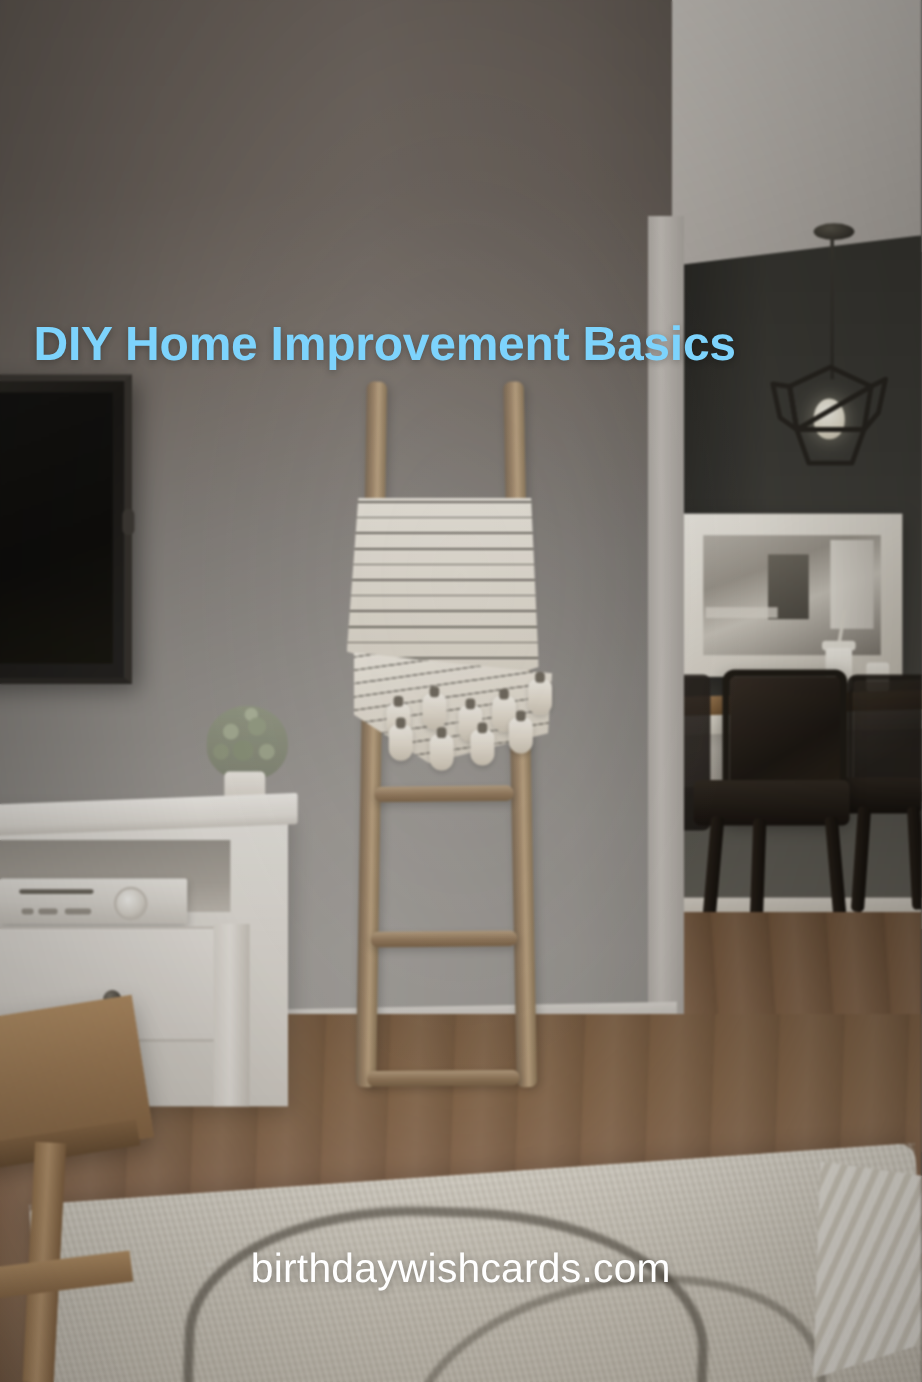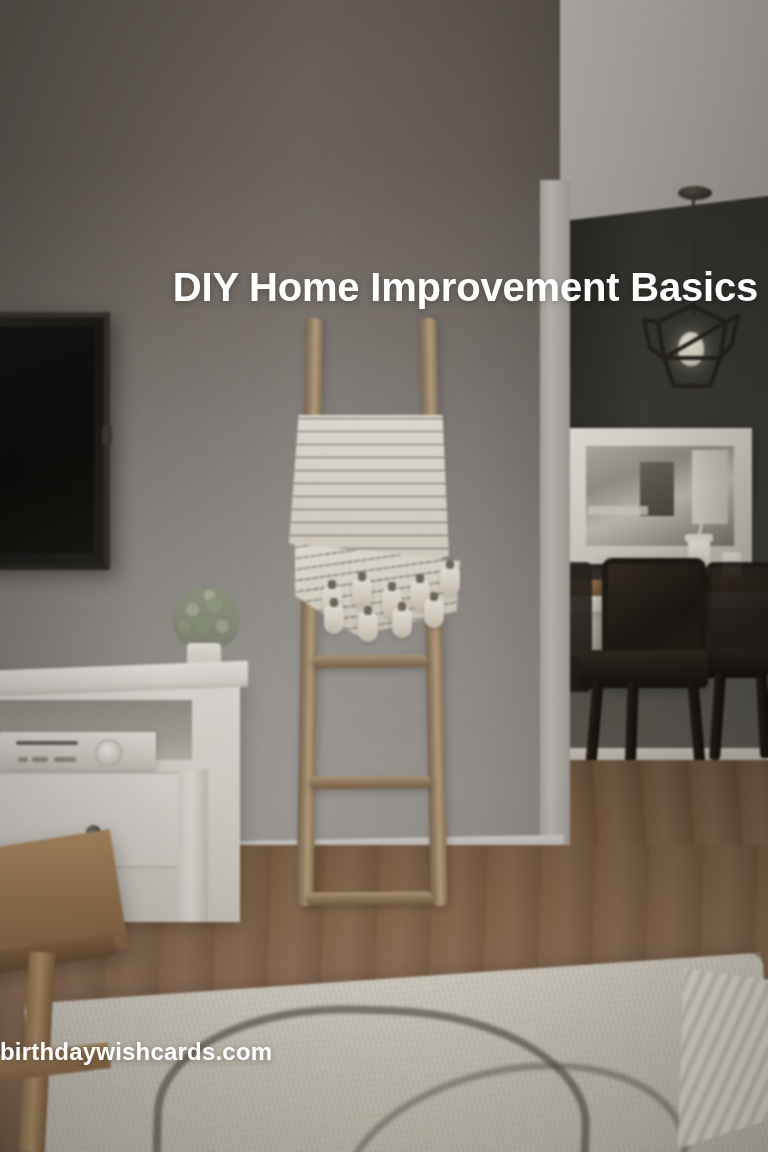--- a/index.html
+++ b/index.html
@@ -613,52 +613,52 @@
   
   .overlay-text {
     position: absolute;
     inset: 0;
     z-index: 40;
   }
   .headline {
     position: absolute;
     left: 0; top: 262px;
     width: 768px;
-    text-align: right;
-    color: #ffffff;
+    text-align: left;
+    color: #7dd3fc;
     font-family: "Liberation Sans", sans-serif;
     font-weight: bold;
     font-size: 40px;
     line-height: 50px;
     letter-spacing: -0.2px;
     text-shadow: 0 2px 6px rgba(0,0,0,0.28);
-    padding: 0 10px;
+    padding: 0 28px;
     box-sizing: border-box;
   }
   .subhead {
     position: absolute;
     left: 104px; top: 330px;
     width: 560px;
     text-align: center;
     color: #ffffff;
     font-family: "Liberation Sans", sans-serif;
     font-weight: bold;
     font-size: 35px;
     line-height: 57px;
     text-shadow: 0 2px 6px rgba(0,0,0,0.30);
   }
   .site-url {
     position: absolute;
     left: 0; top: 1038px;
     width: 768px;
-    text-align: left;
+    text-align: center;
     color: #ffffff;
     font-family: "Liberation Sans", sans-serif;
-    font-weight: bold;
-    font-size: 24px;
+    font-weight: normal;
+    font-size: 34px;
     letter-spacing: 0.2px;
     text-shadow: 0 2px 7px rgba(0,0,0,0.32);
   }
 </style>
 </head>
 <body>
 
 <div id="pin-card">
 
   <div class="photo">

